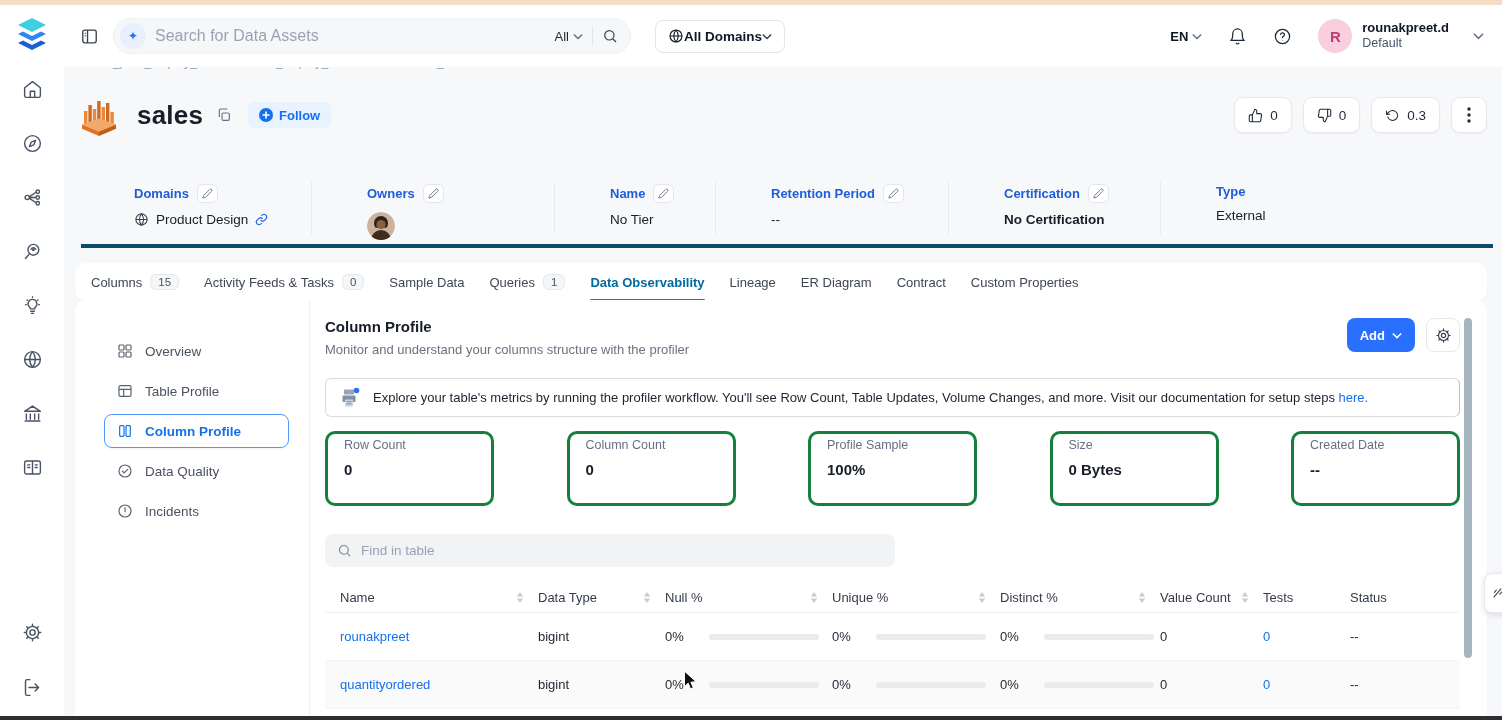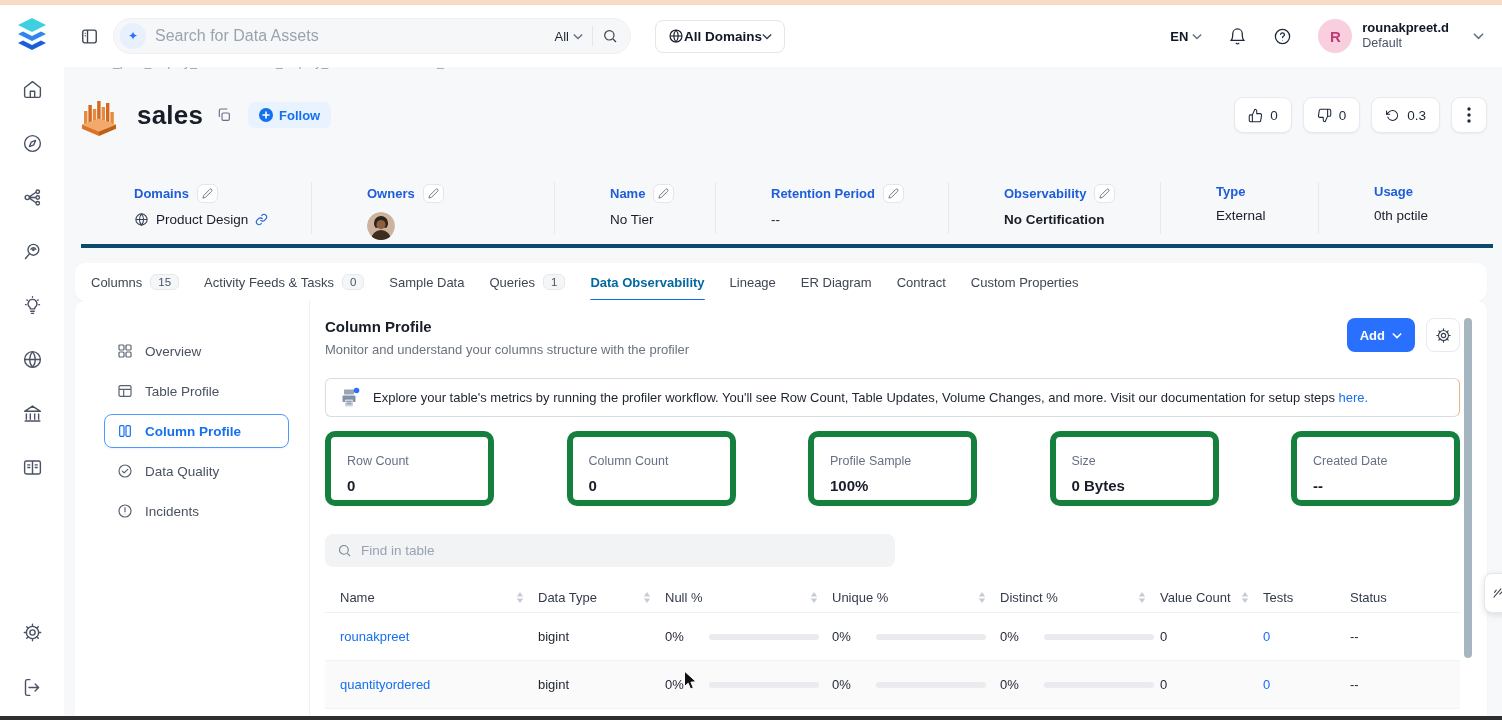--- a/index.html
+++ b/index.html
@@ -84,21 +84,21 @@
   .sec-sub { font-size:13px; color:#6b7280; margin-top:7px; }
   .head-actions { margin-left:auto; display:flex; gap:11px; }
   .add-btn { height:34px; min-width:66px; background:#2970ff; color:#fff; border:none; border-radius:8px; font-size:13px; font-weight:600; display:flex; align-items:center; justify-content:center; gap:7px; padding:0 13px; cursor:pointer; font-family:"Liberation Sans",sans-serif; }
   .gear-btn { width:34px; height:34px; background:#fff; border:1px solid #e7e9ee; border-radius:8px; display:flex; align-items:center; justify-content:center; color:#374151; cursor:pointer; }
 
   .banner { margin-top:21px; height:39px; border:1px solid #d8dde3; border-right-color:#e8b48a; border-radius:6px; background:#fff; display:flex; align-items:center; padding:0 12px; gap:11px; }
   .banner-text { font-size:13px; color:#1d2430; }
   .banner-text a { color:#1570ef; }
 
   .stats-row { margin-top:14px; display:flex; justify-content:space-between; }
-  .stat-card { width:169px; height:75px; border:6px solid #15803d; border-radius:10px; background:#fff; padding:17px 16px; box-shadow:0 1px 2px rgba(16,24,40,.03); }
+  .stat-card { width:169px; height:75px; border:3px solid #15803d; border-radius:10px; background:#fff; padding:4px 16px; box-shadow:0 1px 2px rgba(16,24,40,.03); }
   .stat-label { font-size:12.5px; color:#667085; margin-bottom:9px; }
   .stat-value { font-size:15px; font-weight:700; color:#181d27; }
 
   .find-box { margin-top:28px; width:570px; height:33px; background:#f2f3f5; border-radius:8px; display:flex; align-items:center; padding:0 12px; gap:9px; color:#7b8494; }
   .find-input { flex:1; border:none; outline:none; background:transparent; font-size:13.5px; color:#30394a; font-family:"Liberation Sans",sans-serif; }
   .find-input::placeholder { color:#98a2b3; }
 
   .ptable { margin-top:15px; }
   .tgrid { display:grid; grid-template-columns:213px 127px 167px 168px 160px 103px 87px 1fr; align-items:center; }
   .thead { height:31px; border-bottom:1px solid #f0f1f4; }
@@ -408,45 +408,37 @@
               <path d="M17 3a2.8 2.8 0 1 1 4 4L7.5 20.5 2 22l1.5-5.5z"></path>
             </svg>
           </span>
       </div>
       <div class="meta-value">
           <span>--</span>
         </div>
     </div>
     <div class="meta-cell" style="width:212px">
       <div class="meta-label-row">
-        <span class="meta-label">Observability</span>
+        <span class="meta-label">Certification</span>
         <span class="edit-box">
             <svg width="11" height="11" viewBox="0 0 24 24" fill="none" stroke="currentColor" stroke-width="2">
               <path d="M17 3a2.8 2.8 0 1 1 4 4L7.5 20.5 2 22l1.5-5.5z"></path>
             </svg>
           </span>
       </div>
       <div class="meta-value" style="font-weight:600">
           <span>No Certification</span>
         </div>
     </div>
     <div class="meta-cell" style="width:158px">
       <div class="meta-label-row">
           <span class="meta-label">Type</span>
         </div>
       <div class="meta-value">
           <span>External</span>
-        </div>
-    </div>
-    <div class="meta-cell" style="width:174px">
-      <div class="meta-label-row">
-          <span class="meta-label">Usage</span>
-        </div>
-      <div class="meta-value">
-          <span>0th pctile</span>
         </div>
     </div>
   </div>
 
   <div class="tabs-bar">
     <div class="tab">
         <span>Columns</span>
         <span class="badge">15</span>
       </div>
     <div class="tab">

